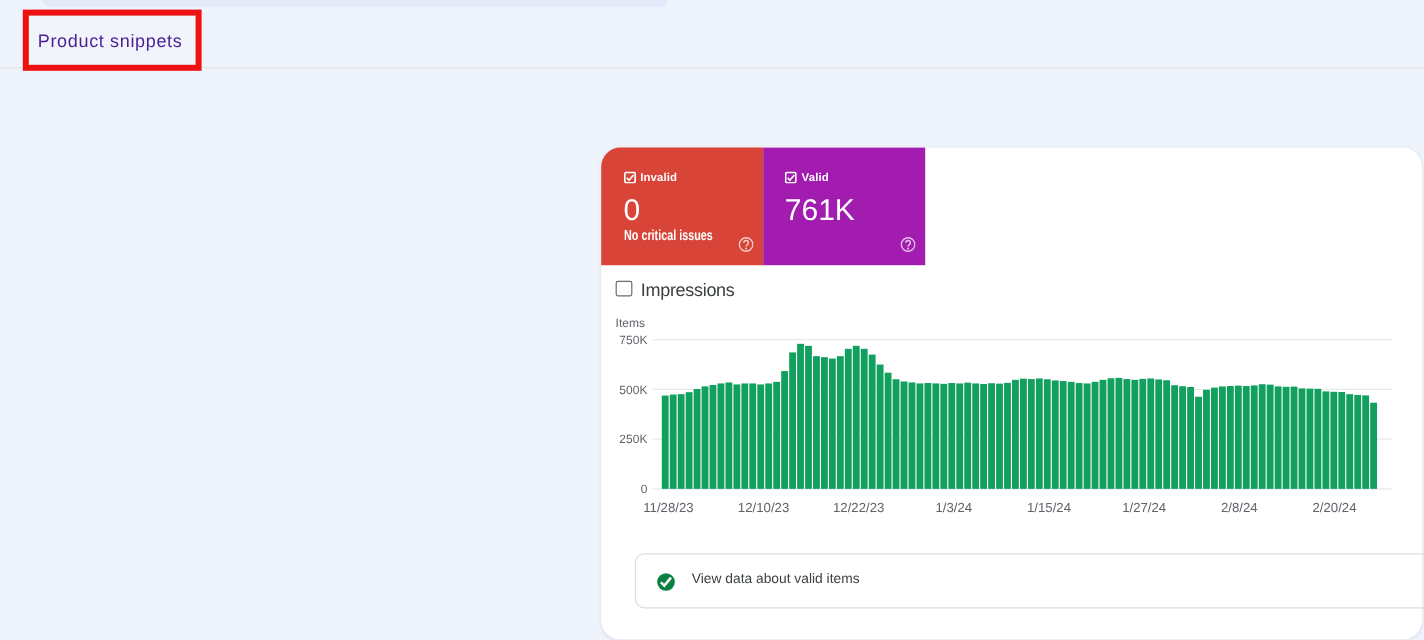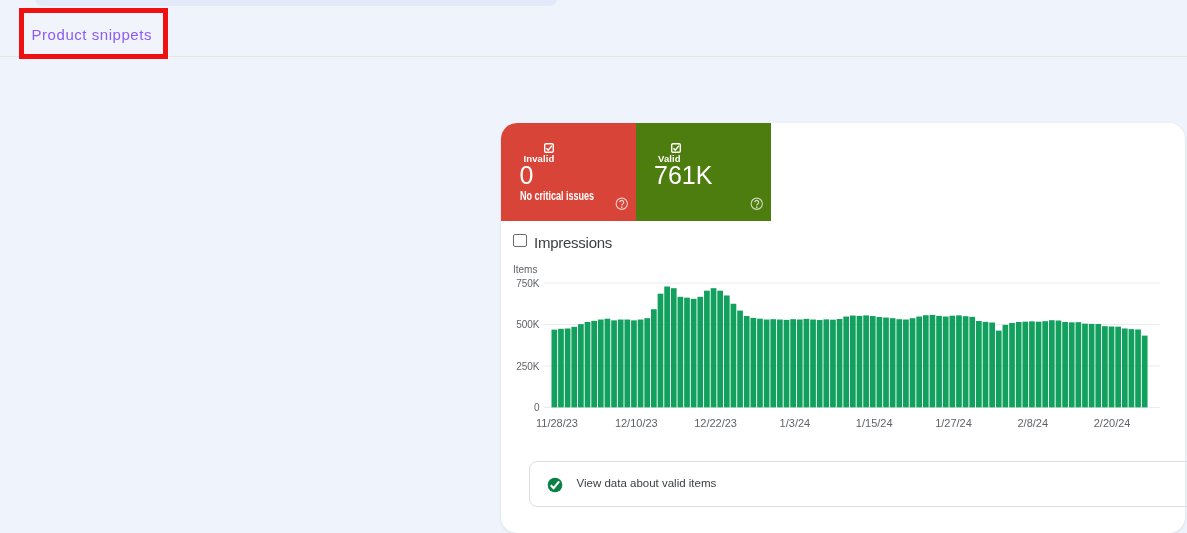--- a/index.html
+++ b/index.html
@@ -1,24 +1,24 @@
 <!DOCTYPE html>
 <html><head><meta charset="utf-8">
 <style>
 html,body{margin:0;padding:0;}
 body{width:1187px;height:533px;background:#eff3fc;font-family:"Liberation Sans",sans-serif;position:relative;overflow:hidden;}
 .topstrip{position:absolute;left:35px;top:-9px;width:522px;height:15px;background:#e2e9f8;border-radius:10px;}
 .divider{position:absolute;left:0;top:56px;width:1187px;height:1px;background:#e2e5e0;}
 .redrect{position:absolute;left:19px;top:8px;width:149px;height:51px;border:5px solid #ee1111;box-sizing:border-box;background:#f1f4fb;}
-.title{position:absolute;left:31.5px;top:26px;font-size:15px;color:#8b5cf6;letter-spacing:.55px;}
+.title{position:absolute;left:31.5px;top:26px;font-size:15px;color:#4c1d95;letter-spacing:.55px;}
 .card{position:absolute;left:501px;top:123px;width:684px;height:410px;background:#fff;border-radius:16px;box-shadow:0 1px 3px rgba(60,64,67,.12);}
 .box{position:absolute;top:123px;height:97.5px;color:#fff;}
 .box-red{left:501px;width:134.5px;background:#d84438;border-radius:16px 0 0 0;}
-.box-green{left:635.5px;width:135.3px;background:#4d7c0f;}
-.box .hdr{position:absolute;left:18.5px;top:19.5px;display:flex;align-items:flex-end;flex-direction:column;}
+.box-green{left:635.5px;width:135.3px;background:#a21caf;}
+.box .hdr{position:absolute;left:18.5px;top:19.5px;display:flex;align-items:flex-start;}
 .box .hdr span{margin-left:4px;font-size:9.5px;font-weight:bold;letter-spacing:.1px;}
 .box .num{position:absolute;left:18.5px;top:37.5px;font-size:25px;font-weight:400;}
 .box .sub{position:absolute;left:18.5px;top:66px;font-size:12px;font-weight:bold;transform:scaleX(.75);transform-origin:0 0;}
 .qm{position:absolute;right:7.5px;bottom:10px;width:13.5px;height:13.5px;}
 .impchk{position:absolute;left:513px;top:233.5px;width:13.5px;height:13.5px;border:1.7px solid #696c70;border-radius:2px;box-sizing:border-box;background:#fff;}
 .implbl{position:absolute;left:534px;top:234px;font-size:15px;color:#3c4043;letter-spacing:-.25px;}
 .viewrow{position:absolute;left:529px;top:461px;width:691px;height:46px;border:1px solid #dadce0;border-radius:8px;box-sizing:border-box;}
 .vcheck{position:absolute;left:16.5px;top:14.5px;}
 .vtext{position:absolute;left:46.5px;top:15px;font-size:11.5px;color:#3c4043;}
 .vchev{position:absolute;right:22.5px;top:17px;}

